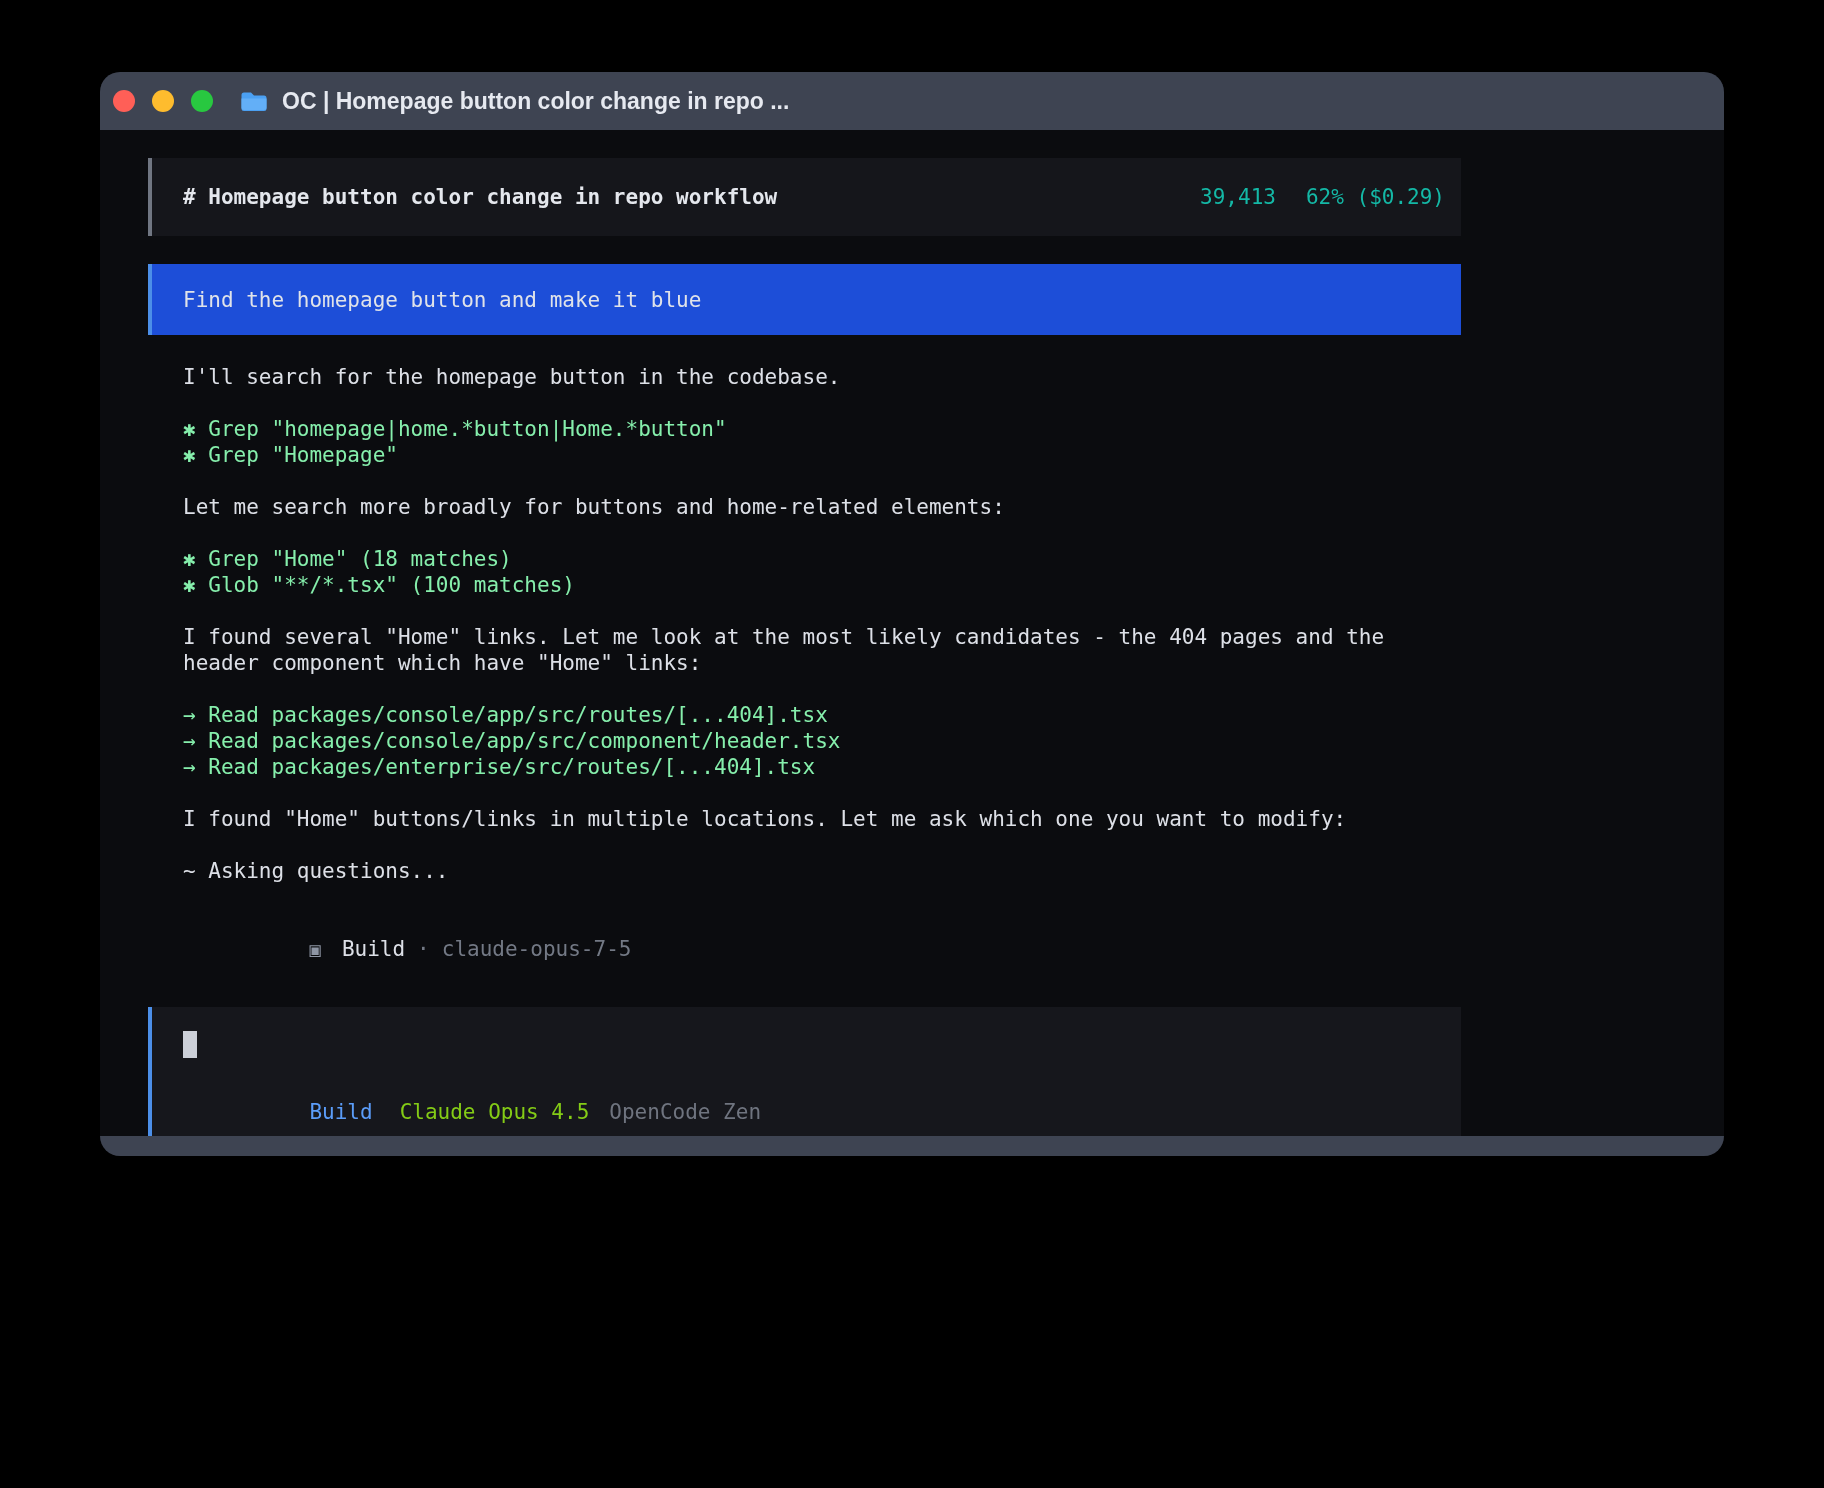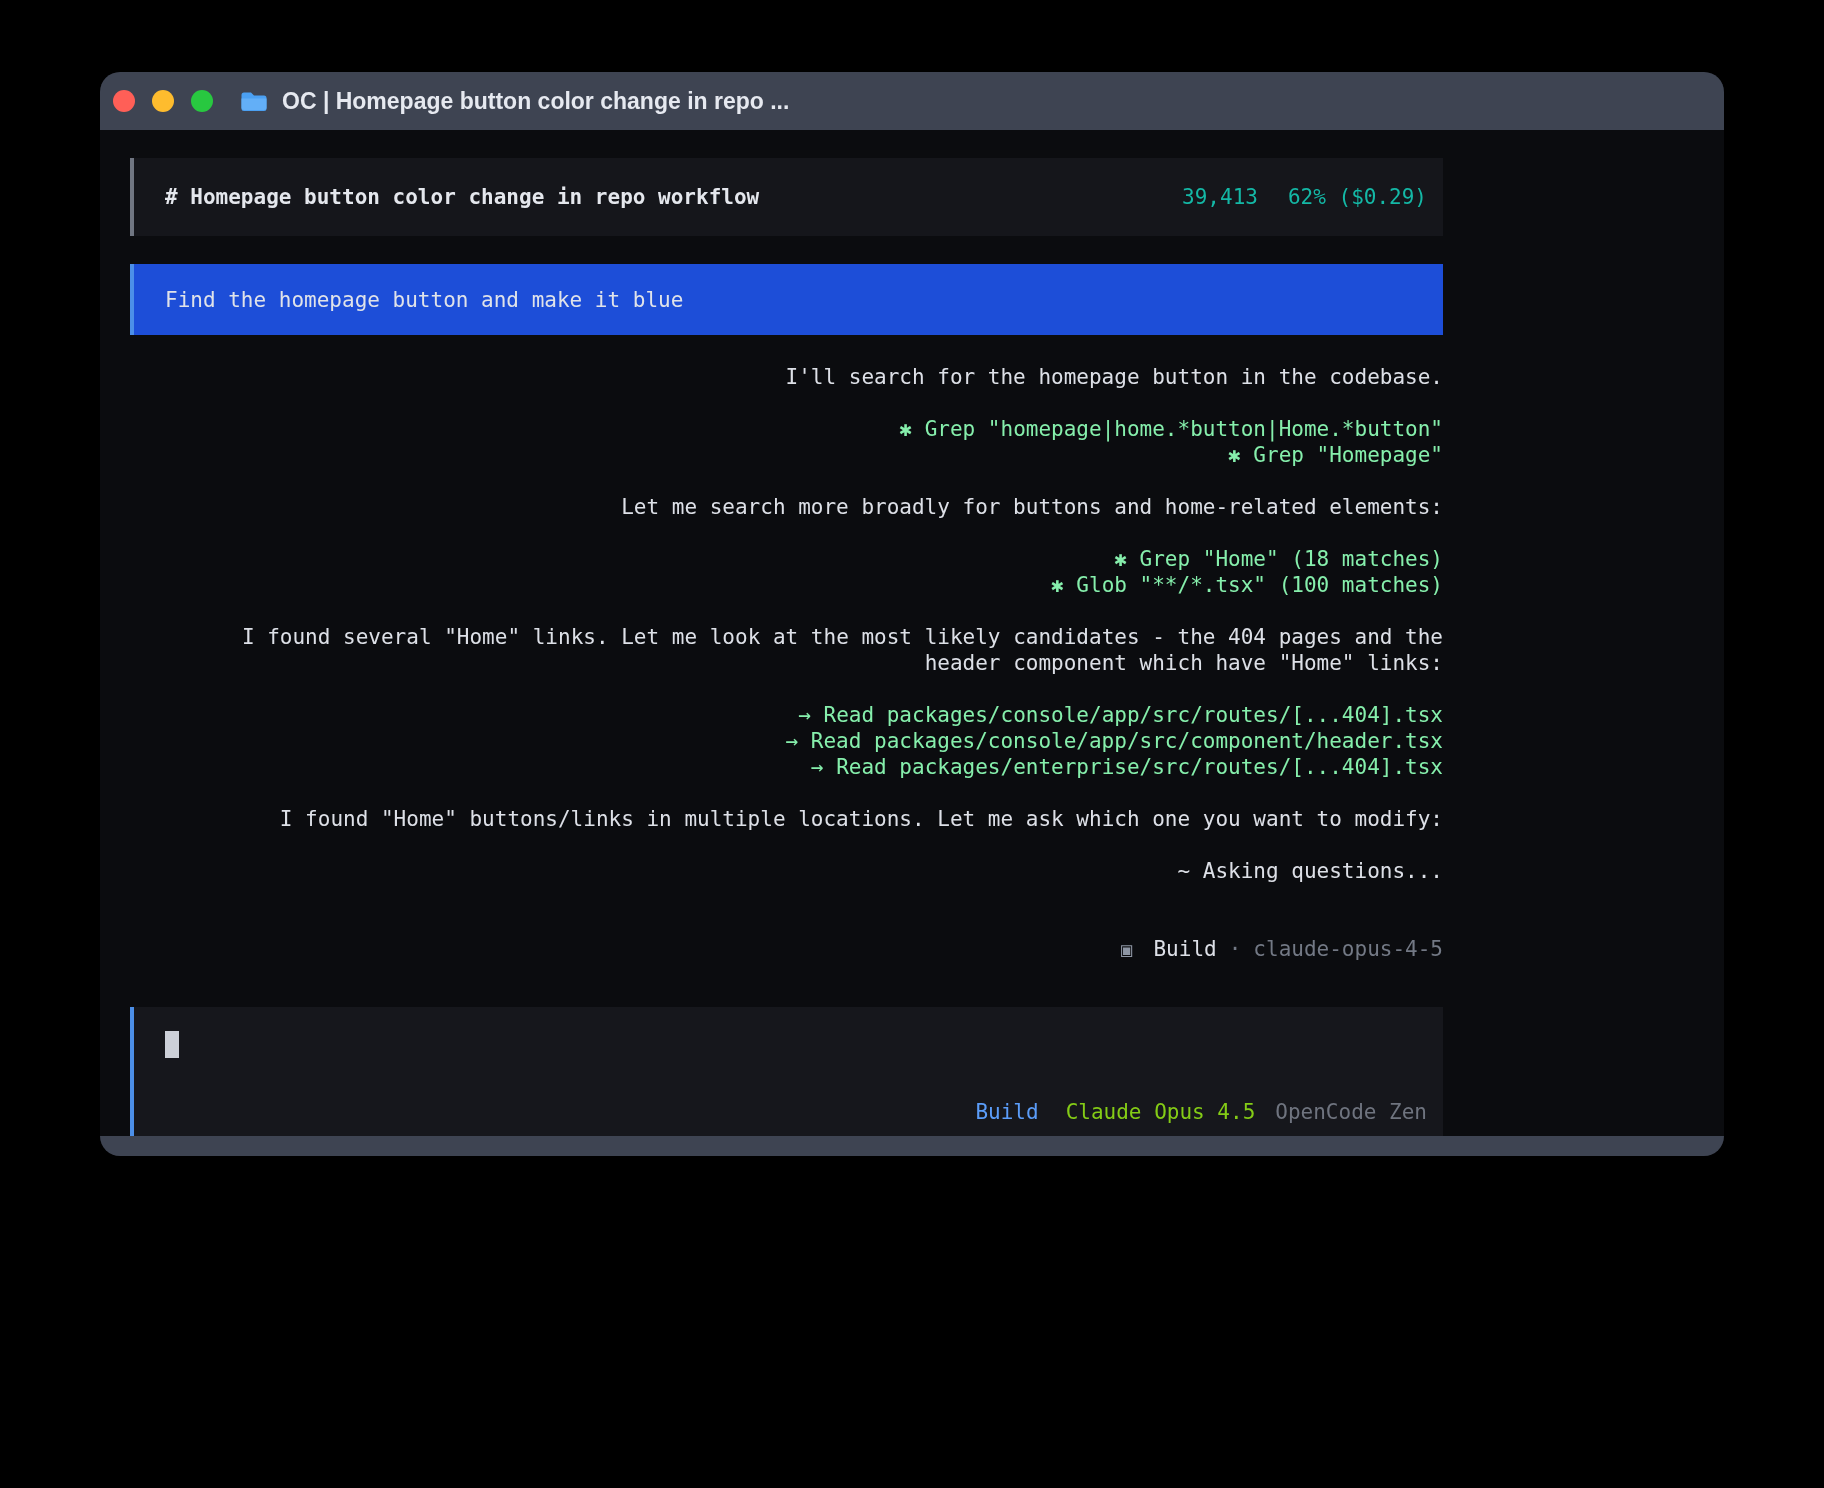--- a/index.html
+++ b/index.html
@@ -22,21 +22,21 @@
   .light.red    { background:#ff5f57; }
   .light.yellow { background:#febc2e; }
   .light.green  { background:#28c840; }
   .folder { margin-left:10px; display:flex; align-items:center; }
   .titletext {
     margin-left:14px; font-family:"Liberation Sans", sans-serif;
     font-weight:700; font-size:23px; color:#e6e9f0; white-space:pre;
   }
 
   
-  .content { flex:1; background:#0b0c0f; padding-left:30px; overflow:hidden;text-align:right; }
+  .content { flex:1; background:#0b0c0f; padding-left:48px; overflow:hidden; }
   .col { width:1313px; }
 
   .headerblock {
     margin-top:28px; height:78px; background:#15161b;
     border-left:4px solid #707682;
     display:flex; align-items:center; justify-content:space-between;
     padding:0 16px 0 31px;
   }
   .header-title { font-weight:700; font-size:21px; color:#e4e7ed; white-space:pre; }
   .header-meta { display:flex; gap:30px; font-size:21px; color:#14b8a6; white-space:pre; }
@@ -140,21 +140,21 @@
 
         <div class="block text-block">
           <div class="line">I found "Home" buttons/links in multiple locations. Let me ask which one you want to modify:</div>
         </div>
 
         <div class="block text-block">
           <div class="line">~ Asking questions...</div>
         </div>
 
         <div class="agent-line">
-          <span class="agent-icon">▣</span><span class="agent-name">Build</span><span class="agent-sep">·</span><span class="agent-model">claude-opus-4-5</span>
+          <span class="agent-icon">▣</span><span class="agent-name">Build</span><span class="agent-sep">·</span><span class="agent-model">claude-opus-7-5</span>
         </div>
 
       </div>
 
       <div class="editor">
         <div class="cursor"></div>
         <div class="editor-footer">
           <span class="ef-agent">Build</span><span class="ef-model">Claude Opus 4.5</span><span class="ef-provider">OpenCode Zen</span>
         </div>
       </div>

